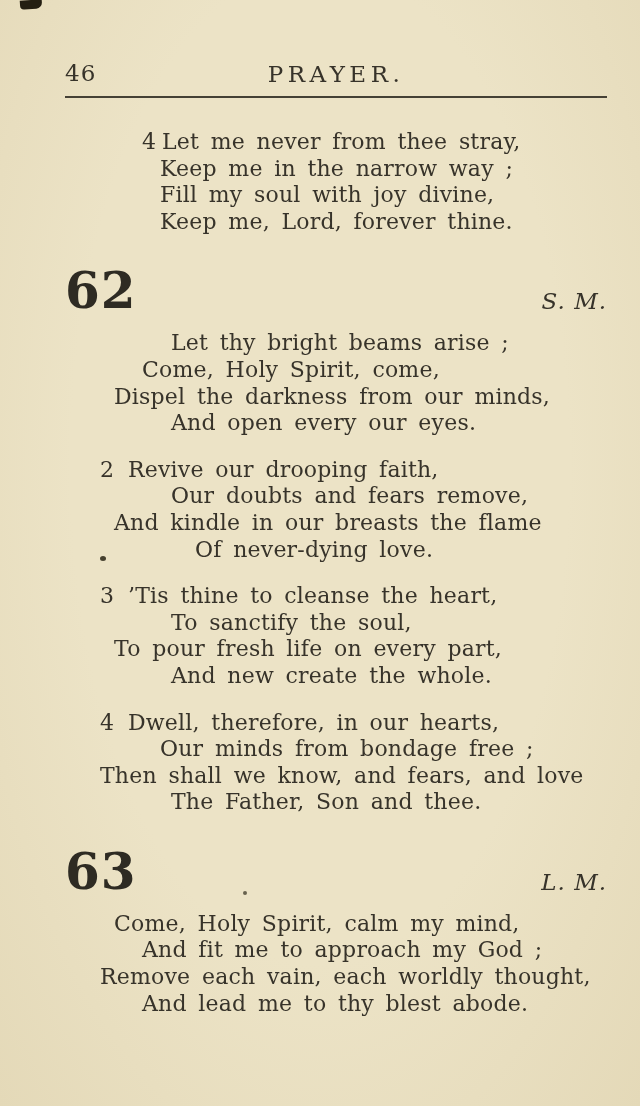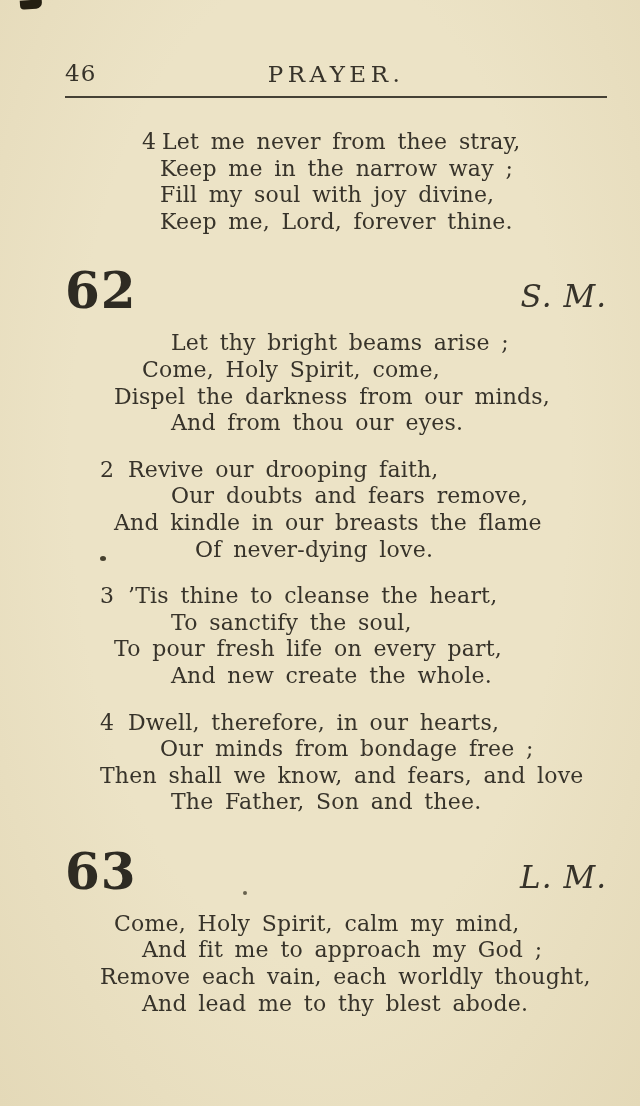--- a/index.html
+++ b/index.html
@@ -54,21 +54,21 @@
   
   .hymn-hdr{
     display:flex;justify-content:space-between;align-items:flex-end;
     margin-top:30px;margin-bottom:13px;
   }
   .hymn-num{
     font-size:50px;font-weight:bold;line-height:1.04;
     letter-spacing:1px;color:#2e2b23;
   }
   .hymn-meter{
-    font-style:italic;font-size:31px;letter-spacing:1px;
+    font-style:italic;font-size:23px;letter-spacing:1px;
     padding-bottom:3px;
   }
   
   .speck{position:absolute;background:#46412f;border-radius:50%;}
   .speck-corner{
     position:absolute;left:20px;top:0;width:22px;height:9px;
     background:#241f12;border-radius:0 0 6px 4px;transform:rotate(-4deg);
   }
   .speck-dot{left:100px;top:556px;width:6px;height:5px;}
   .speck-tiny{left:243px;top:891px;width:4px;height:4px;opacity:.8;}
@@ -100,21 +100,21 @@
   <div class="hymn-hdr">
     <span class="hymn-num">62</span>
     <span class="hymn-meter">S. M.</span>
   </div>
 
   <div class="body-block">
     <div class="verse">
       <div class="line ind5">Let thy bright beams arise ;</div>
       <div class="line ind3">Come, Holy Spirit, come,</div>
       <div class="line ind1">Dispel the darkness from our minds,</div>
-      <div class="line ind5">And from thou our eyes.</div>
+      <div class="line ind5">And open every our eyes.</div>
     </div>
 
     <div class="verse">
       <div class="line ind0"><span class="vnum">2</span><span>Revive our drooping faith,</span></div>
       <div class="line ind5">Our doubts and fears remove,</div>
       <div class="line ind1">And kindle in our breasts the flame</div>
       <div class="line ind6">Of never-dying love.</div>
     </div>
 
     <div class="verse">

